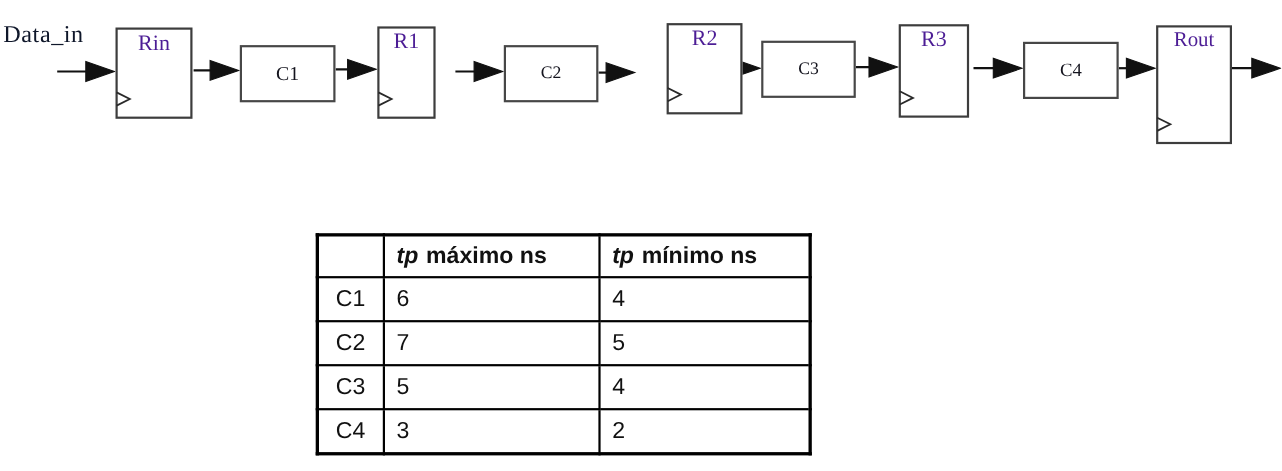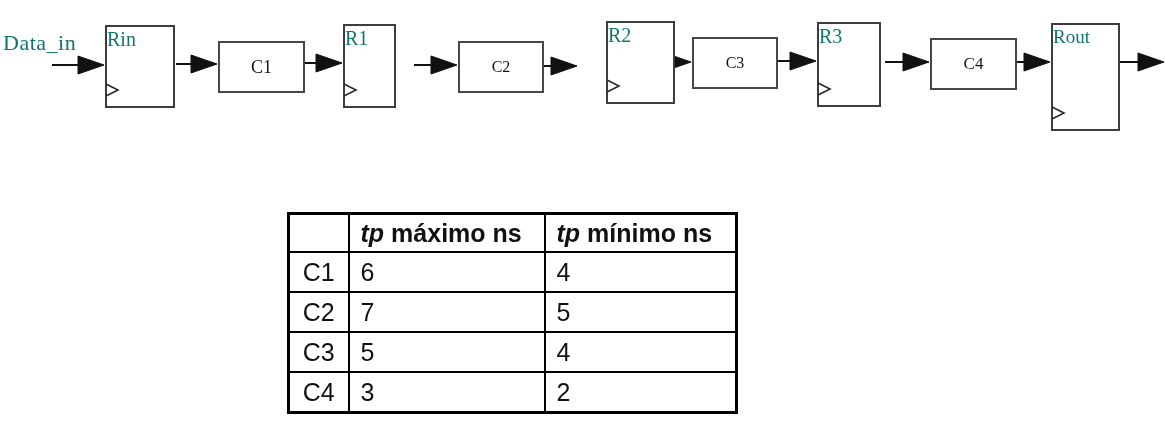--- a/index.html
+++ b/index.html
@@ -12,38 +12,38 @@
     font-family: "Liberation Serif", serif;
   }
   .wires {
     position: absolute;
     left: 0; top: 0;
     pointer-events: none;
   }
   .input-label {
     position: absolute;
     left: 3px;
-    top: 30px;
+    top: 18px;
     font-size: 22px;
-    color: #0f766e;
+    color: #0f172a;
     letter-spacing: 0.5px;
     white-space: nowrap;
   }
   .reg {
     position: absolute;
     box-sizing: border-box;
     border: 2px solid #3d3d3d;
     background: #ffffff;
   }
   .reg-label {
     display: block;
-    text-align: left;
+    text-align: center;
     margin-top: 1px;
     font-size: 20px;
-    color: #0f766e;
+    color: #4c1d95;
   }
   .clk {
     position: absolute;
     left: -2px;
     bottom: 9px;
   }
   .clk polyline {
     fill: none;
     stroke: #2a2a2a;
     stroke-width: 1.6;
@@ -63,21 +63,21 @@
   .arrow polygon { fill: #111111; stroke: #111111; }
   .tp-table {
     position: absolute;
     left: 287px;
     top: 212px;
     width: 448px;
     border-collapse: collapse;
     table-layout: fixed;
     border: 3px solid #000000;
     font-family: "Liberation Sans", sans-serif;
-    font-size: 25px;
+    font-size: 21px;
     color: #111111;
     padding-left: 36px;
   }
   .tp-table th, .tp-table td {
     border: 2px solid #000000;
     vertical-align: middle;
     overflow: hidden;
     white-space: nowrap;
   }
   .tp-table th {

